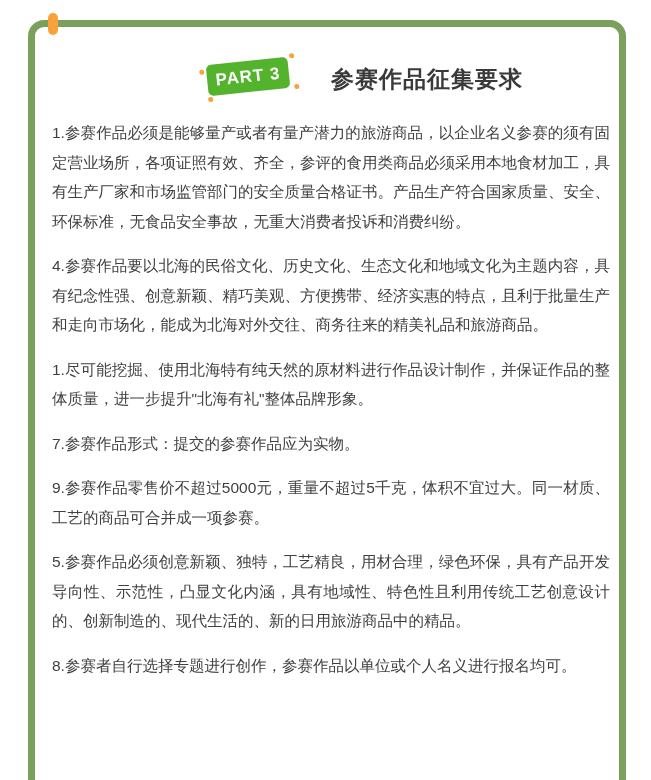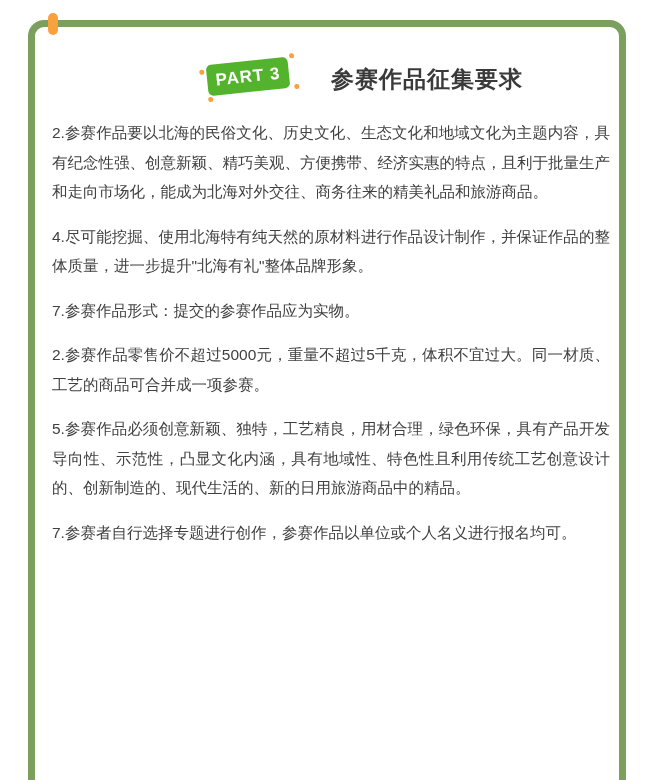--- a/index.html
+++ b/index.html
@@ -107,19 +107,20 @@
   <span class="dot dot-tl"></span>
   <span class="dot dot-tr"></span>
   <span class="dot dot-bl"></span>
   <span class="dot dot-br"></span>
   <span class="label">PART 3</span>
 </div>
 
 <div class="page-title">参赛作品征集要求</div>
 
 <div class="content">
-  <p>2.参赛作品要以北海的民俗文化、历史文化、生态文化和地域文化为主题内容，具有纪念性强、创意新颖、精巧美观、方便携带、经济实惠的特点，且利于批量生产和走向市场化，能成为北海对外交往、商务往来的精美礼品和旅游商品。</p>
-  <p>4.尽可能挖掘、使用北海特有纯天然的原材料进行作品设计制作，并保证作品的整体质量，进一步提升"北海有礼"整体品牌形象。</p>
+  <p>1.参赛作品必须是能够量产或者有量产潜力的旅游商品，以企业名义参赛的须有固定营业场所，各项证照有效、齐全，参评的食用类商品必须采用本地食材加工，具有生产厂家和市场监管部门的安全质量合格证书。产品生产符合国家质量、安全、环保标准，无食品安全事故，无重大消费者投诉和消费纠纷。</p>
+  <p>4.参赛作品要以北海的民俗文化、历史文化、生态文化和地域文化为主题内容，具有纪念性强、创意新颖、精巧美观、方便携带、经济实惠的特点，且利于批量生产和走向市场化，能成为北海对外交往、商务往来的精美礼品和旅游商品。</p>
+  <p>1.尽可能挖掘、使用北海特有纯天然的原材料进行作品设计制作，并保证作品的整体质量，进一步提升"北海有礼"整体品牌形象。</p>
   <p>7.参赛作品形式：提交的参赛作品应为实物。</p>
-  <p>2.参赛作品零售价不超过5000元，重量不超过5千克，体积不宜过大。同一材质、工艺的商品可合并成一项参赛。</p>
+  <p>9.参赛作品零售价不超过5000元，重量不超过5千克，体积不宜过大。同一材质、工艺的商品可合并成一项参赛。</p>
   <p>5.参赛作品必须创意新颖、独特，工艺精良，用材合理，绿色环保，具有产品开发导向性、示范性，凸显文化内涵，具有地域性、特色性且利用传统工艺创意设计的、创新制造的、现代生活的、新的日用旅游商品中的精品。</p>
-  <p>7.参赛者自行选择专题进行创作，参赛作品以单位或个人名义进行报名均可。</p>
+  <p>8.参赛者自行选择专题进行创作，参赛作品以单位或个人名义进行报名均可。</p>
 </div>
 
 </body></html>

